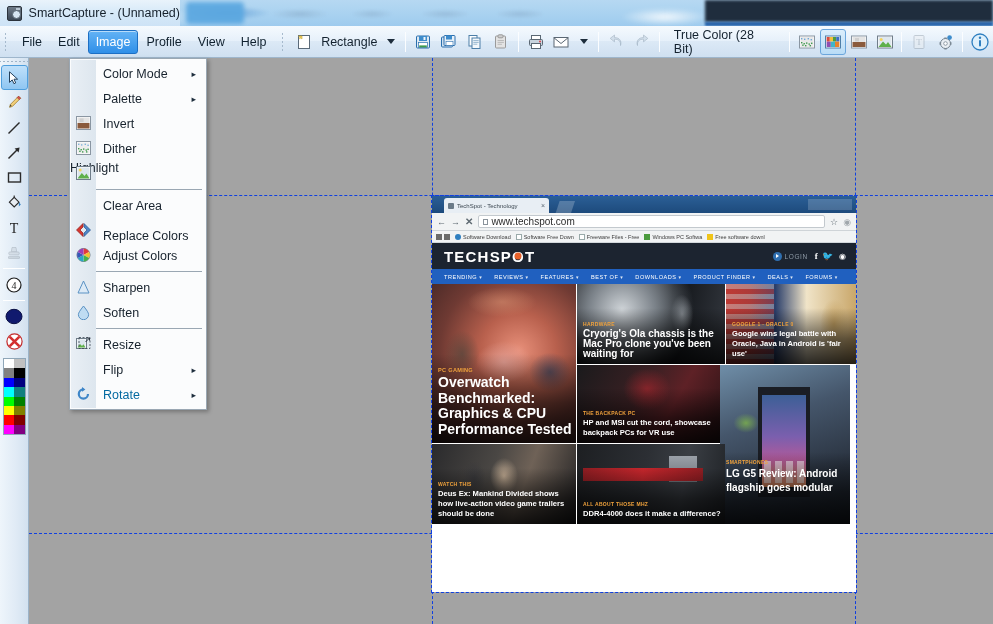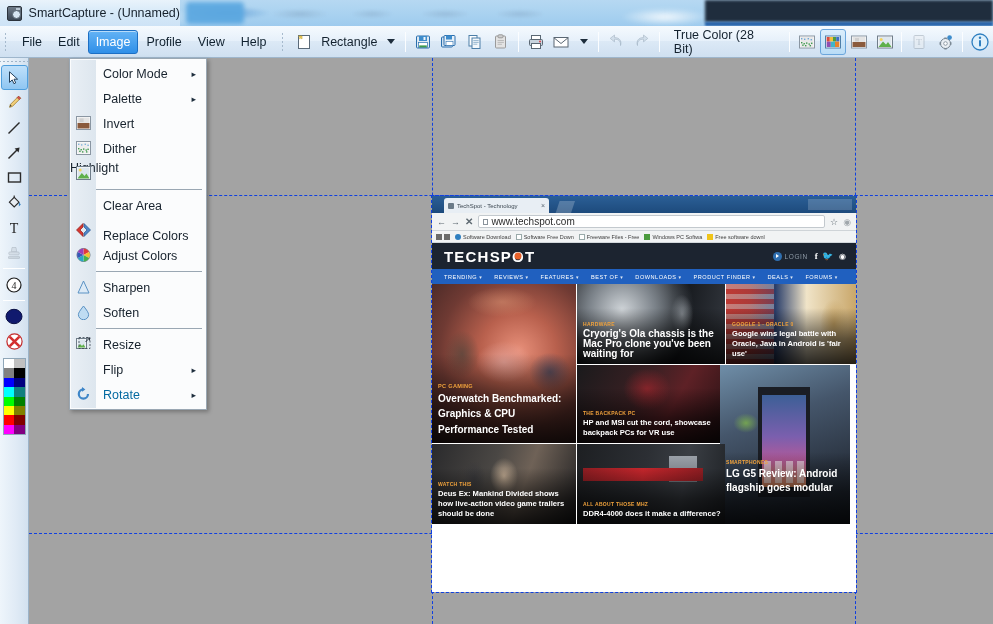--- a/index.html
+++ b/index.html
@@ -620,21 +620,21 @@
                radial-gradient(circle at 60% 42%, #e8907a 0%, #b8604d 30%, #6f3a33 62%, #3b2322 100%),
                linear-gradient(135deg,#c47a55,#7a4334 60%,#2e1f1d)"></div>
           <div class="ph" style="background:
                radial-gradient(ellipse 40px 30px at 72px 78px, rgba(226,160,150,.85), rgba(226,160,150,0) 70%),
                radial-gradient(ellipse 25px 34px at 30px 70px, rgba(90,70,60,.8), rgba(90,70,60,0) 70%),
                radial-gradient(ellipse 30px 28px at 118px 88px, rgba(60,70,95,.75), rgba(60,70,95,0) 70%),
                radial-gradient(ellipse 46px 20px at 70px 18px, rgba(210,140,110,.6), rgba(210,140,110,0) 75%)"></div>
           <div class="shade" style="height:56%"></div>
           <div class="ctext" style="bottom:6px">
             <span class="kicker" style="font-size:5.6px">PC GAMING</span>
-            <span class="ctitle" style="font-size:10px;line-height:15.5px">Overwatch Benchmarked: Graphics &amp; CPU Performance Tested</span>
+            <span class="ctitle" style="font-size:14px;line-height:15.5px">Overwatch Benchmarked: Graphics &amp; CPU Performance Tested</span>
           </div>
         </div>
 
         <div class="card" style="left:145px;top:0;width:148px;height:80px">
           <div class="ph" style="background:
                linear-gradient(100deg,#14161a 0%,#2b2f35 38%,#101317 60%,#34383f 100%)"></div>
           <div class="ph" style="background:
                radial-gradient(circle at 45px 26px, #cfd4d8 0%, #7d848b 28%, rgba(40,44,50,0) 62%),
                radial-gradient(ellipse 16px 28px at 105px 30px, rgba(190,196,202,.65), rgba(190,196,202,0) 70%)"></div>
           <div class="shade"></div>

